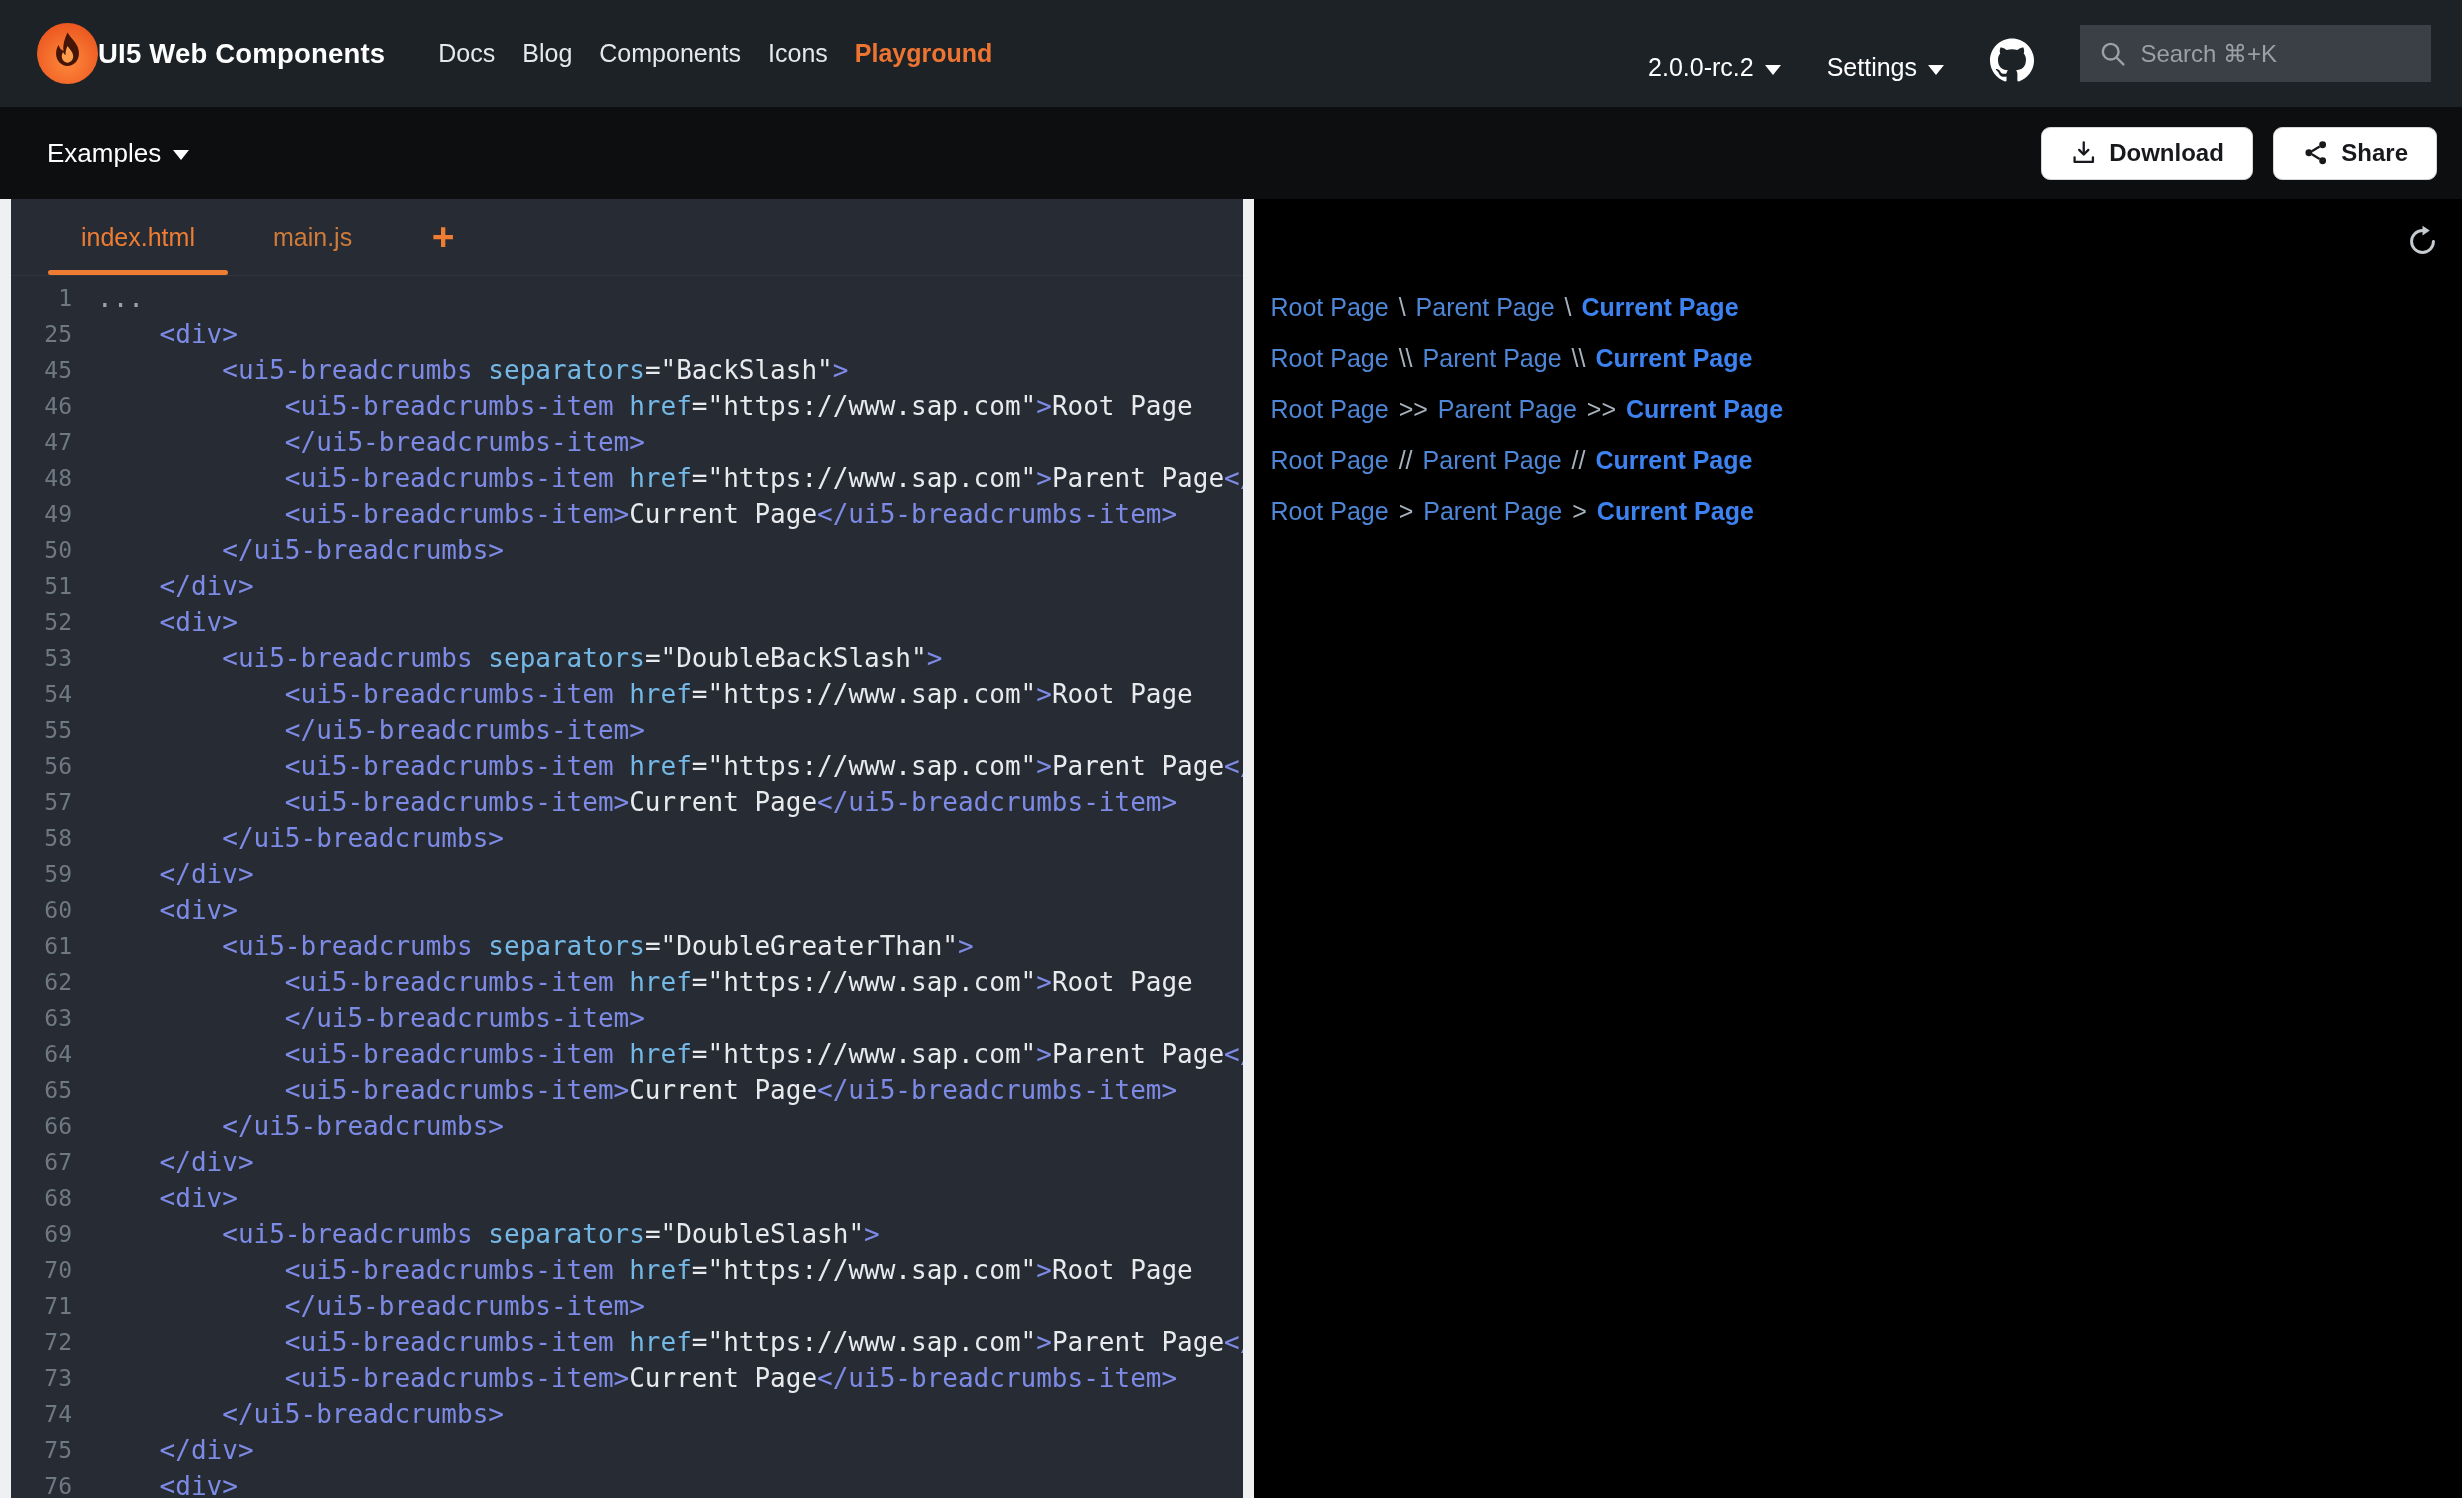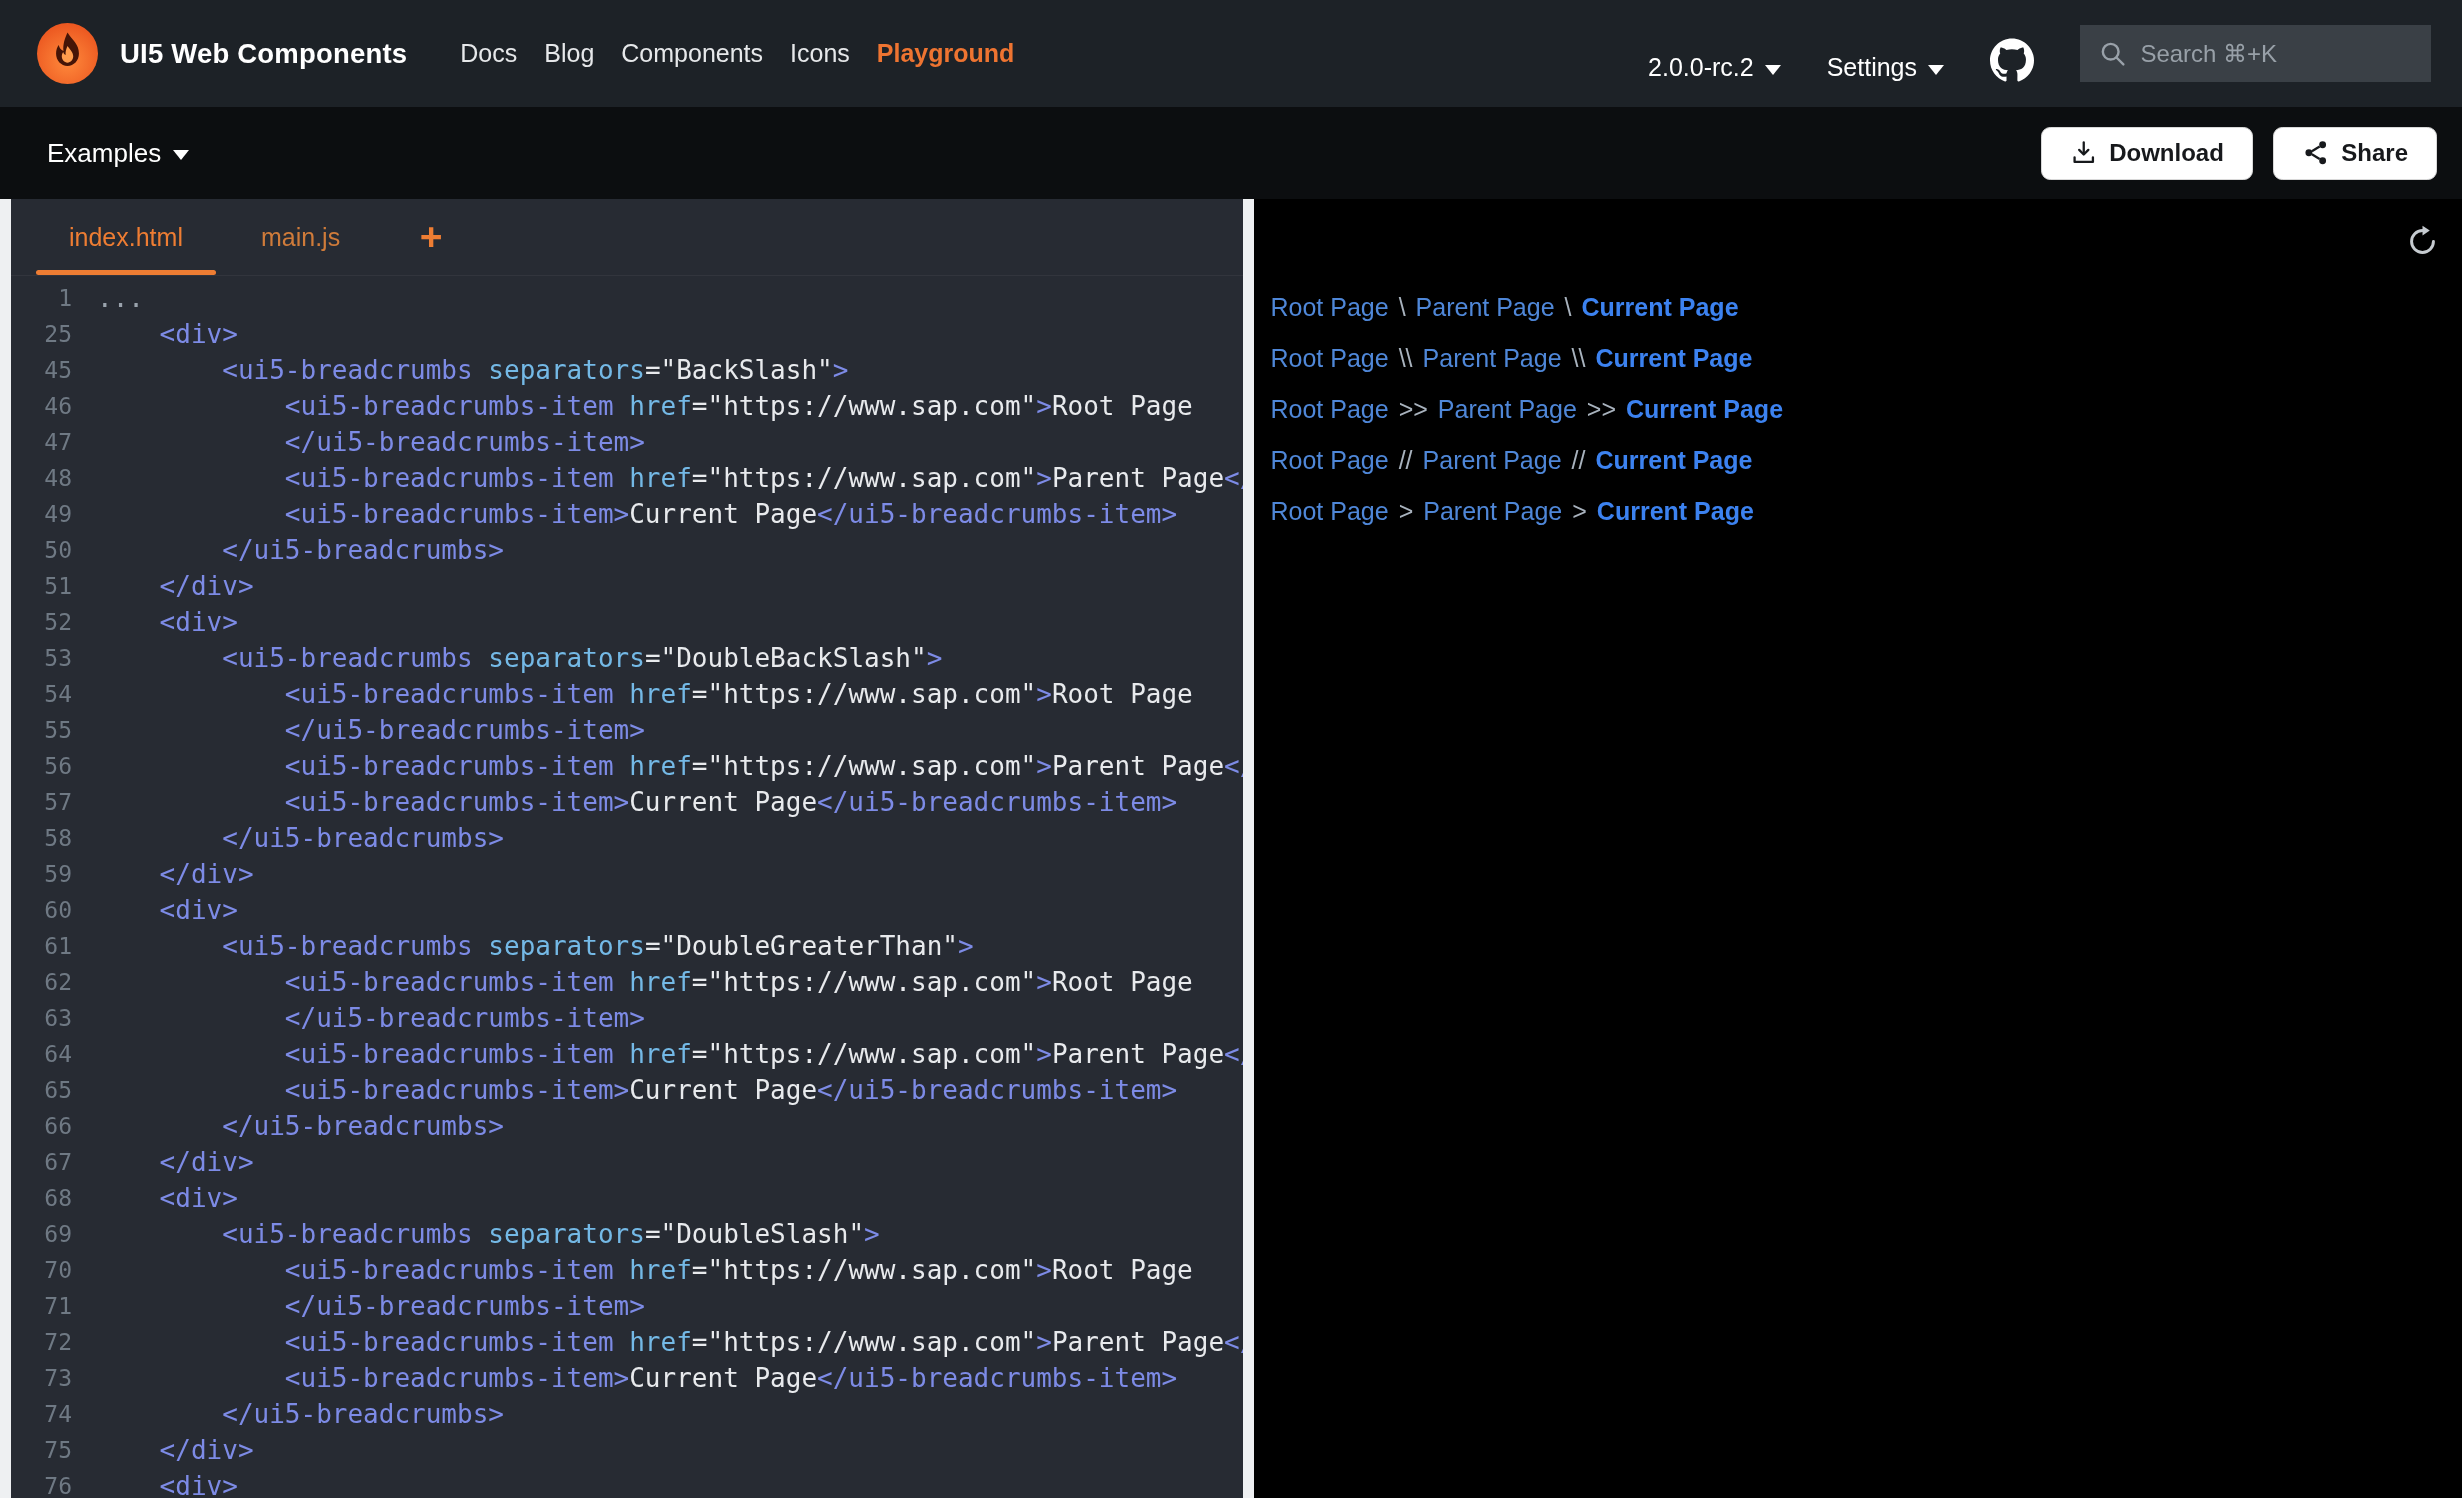--- a/index.html
+++ b/index.html
@@ -3,21 +3,21 @@
 <meta charset="utf-8">
 <style>
   * { margin:0; padding:0; box-sizing:border-box; }
   html,body { width:2462px; height:1498px; background:#000; overflow:hidden;
               font-family:"Liberation Sans", sans-serif; }
   .app { width:2462px; height:1498px; display:flex; flex-direction:column; }
 
   
   .header { height:107px; background:#1d2227; display:flex; align-items:center;
             padding:0 31px 0 37px; flex:0 0 auto; }
-  .brand { display:flex; align-items:center; gap:22px; }
+  .brand { display:flex; align-items:center; }
   .logo { width:61px; height:61px; display:block; }
   .brand-title { color:#fff; font-size:27.5px; font-weight:bold; letter-spacing:0.2px; }
   .nav { display:flex; align-items:center; gap:27px; margin-left:53px; }
   .nav-link { color:#e6e8ea; font-size:25px; cursor:pointer; }
   .nav-link.active { color:#ee7431; font-weight:700; }
   .header-right { margin-left:auto; display:flex; align-items:flex-end; gap:46px; }
   .menu-item { color:#fff; font-size:25px; display:flex; align-items:center; gap:11px; cursor:pointer; }
   .caret { width:0; height:0; border-left:8.3px solid transparent; border-right:8.3px solid transparent;
            border-top:10px solid #fff; margin-top:4.6px; }
   .gh svg { width:44px; height:44px; fill:#fff; display:block; }
@@ -38,21 +38,21 @@
 
   
   .main { flex:1 1 auto; display:flex; min-height:0; background:#000; }
   .edge-strip { width:11px; background:#eef0f2; flex:0 0 auto; }
   .splitter { width:11px; background:#eef0f2; flex:0 0 auto; cursor:col-resize; }
 
   
   .editor-panel { width:1232px; flex:0 0 auto; background:#272b33; display:flex;
                   flex-direction:column; min-height:0; }
   .tabbar { height:77px; flex:0 0 auto; display:flex; align-items:stretch;
-            padding-left:19px; border-bottom:0.9px solid rgba(255,255,255,.05); }
+            padding-left:31px; border-bottom:0.9px solid rgba(255,255,255,.05); }
   .tab { display:flex; align-items:center; padding:0 39px; font-size:25px;
          color:#cf7b3a; position:relative; cursor:pointer; }
   .tab.active { color:#ee7d33; }
   .tab.active::after { content:""; position:absolute; left:5.5px; right:5.5px; bottom:0;
                        height:4.6px; background:#ee7d33; border-radius:2.8px; }
   .add-tab { display:flex; align-items:center; padding:0 24px; margin-left:16.5px;
              color:#ee7d33; font-size:39px; font-weight:bold; cursor:pointer; }
   .code { flex:1 1 auto; overflow:hidden; padding-top:3.7px;
           font-family:"DejaVu Sans Mono", monospace; font-size:26px; line-height:36px; }
   .code-line { display:flex; white-space:pre; }

